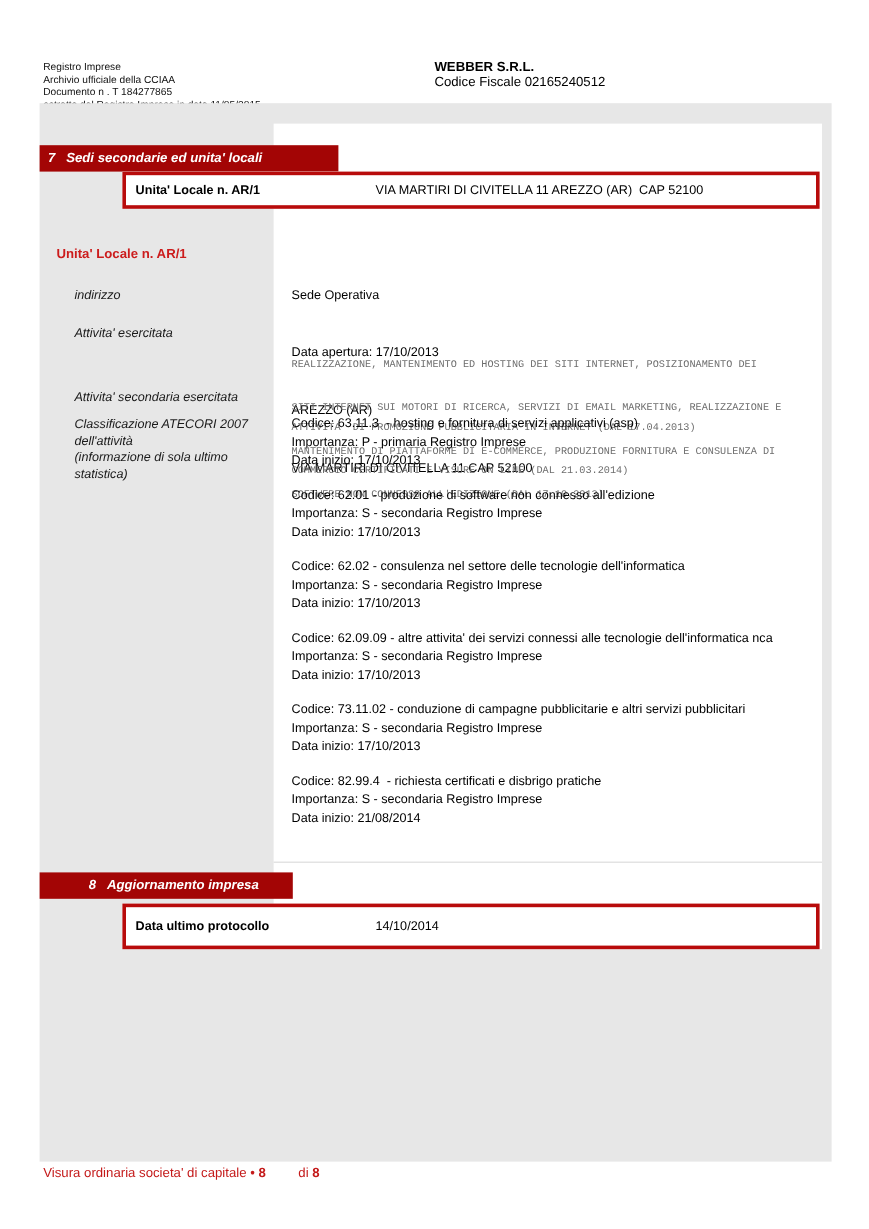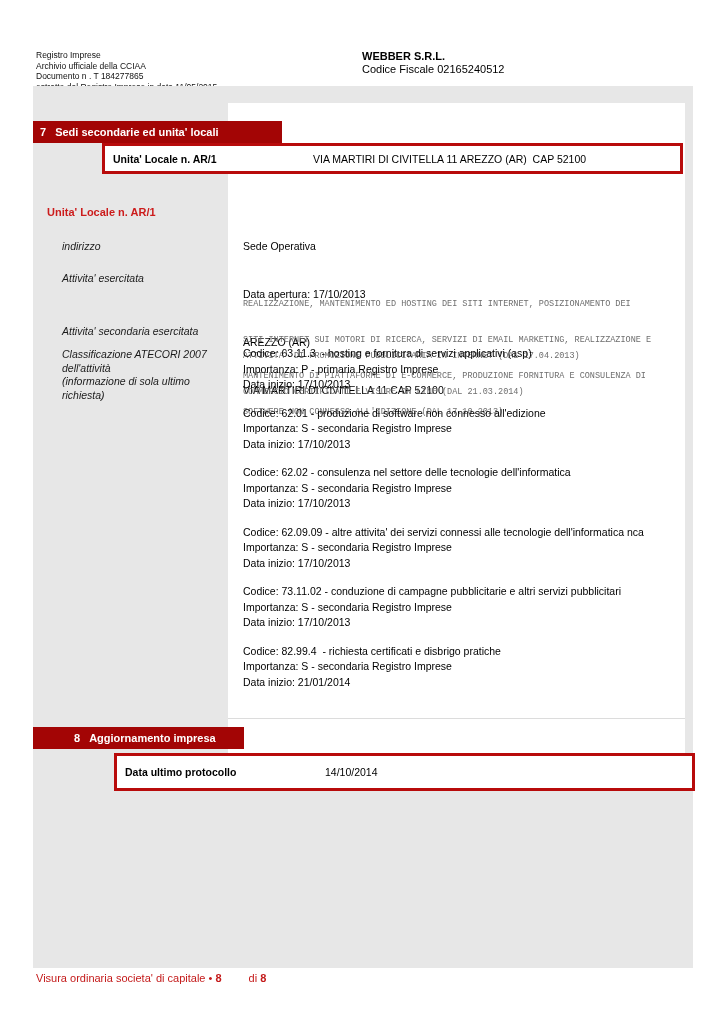--- a/index.html
+++ b/index.html
@@ -14,32 +14,32 @@
   }
   .company-block { position:absolute; left:362px; top:50px; font-size:11px; line-height:13px; }
   .company-name { font-weight:bold; }
   
   .gray-bg { position:absolute; left:33px; top:86px; width:660px; height:882px; background:#e7e7e7; }
   .white-panel { position:absolute; left:228px; top:103px; width:457px; height:688px; background:#ffffff; }
   .panel-divider { position:absolute; left:228px; top:718px; width:457px; height:1px; background:#dcdcdc; }
   
   .sec-bar {
     position:absolute; height:22px; background:#a30505; color:#fff;
-    font-size:11px; font-weight:bold; line-height:22px; padding-left:7px; box-sizing:border-box;
+    font-size:11px; font-weight:bold; line-height:22px; padding-left:7px; box-sizing:border-box;font-style:italic;
   }
   .sec-bar .sec-num { margin-right:9px; }
   .bar-7 { left:33px; top:121px; width:249px; }
   .bar-8 { left:33px; top:727px; width:211px;padding-left:41px; }
   
   .red-box {
     position:absolute; left:102px; width:581px; background:#fff;
     border:3px solid #b80b0b; box-sizing:border-box;
   }
   .box-7 { top:143px; height:31px; }
-  .box-8 { top:753px; height:38px;margin-left:12px; }
+  .box-8 { top:753px; height:38px; }
   .red-box .box-label { position:absolute; left:8px; top:50%; transform:translateY(-50%); font-size:10.5px; font-weight:bold; white-space:pre; }
   .red-box .box-value { position:absolute; left:208px; top:50%; transform:translateY(-50%); font-size:10.5px; white-space:pre-wrap; }
   
   .lbl { position:absolute; left:47px; font-size:10.5px; }
   .lbl-red { color:#cc1c1c; font-weight:bold; font-size:11px; }
   .lbl-it { font-style:italic; color:#1a1a1a;margin-left:15px; }
   .lbl-multi div { line-height:13.5px; }
   
   .val { position:absolute; left:243px; font-size:10.5px; line-height:16px; white-space:pre-wrap; }
   .mono { position:absolute; left:243px; font-family:"Liberation Mono","DejaVu Sans Mono",monospace;
@@ -82,21 +82,21 @@
   </div>
 
   <div class="lbl lbl-red" style="top:206px;">Unita' Locale n. AR/1</div>
   <div class="lbl lbl-it" style="top:240px;">indirizzo</div>
   <div class="lbl lbl-it" style="top:272px;">Attivita' esercitata</div>
   <div class="lbl lbl-it" style="top:325px;">Attivita' secondaria esercitata</div>
   <div class="lbl lbl-it lbl-multi" style="top:348px;">
     <div>Classificazione ATECORI 2007</div>
     <div>dell'attività</div>
     <div>(informazione di sola ultimo</div>
-    <div>richiesta)</div>
+    <div>statistica)</div>
   </div>
 
   <div class="val" style="top:206px;">
     <div>Sede Operativa</div>
     <div>Data apertura: 17/10/2013</div>
     <div>AREZZO (AR)</div>
     <div>VIA MARTIRI DI CIVITELLA 11 CAP 52100</div>
   </div>
 
   <div class="mono" style="top:274px;">
@@ -133,21 +133,21 @@
       <div>Data inizio: 17/10/2013</div>
     </div>
     <div class="cod-block">
       <div>Codice: 73.11.02 - conduzione di campagne pubblicitarie e altri servizi pubblicitari</div>
       <div>Importanza: S - secondaria Registro Imprese</div>
       <div>Data inizio: 17/10/2013</div>
     </div>
     <div class="cod-block">
       <div>Codice: 82.99.4  - richiesta certificati e disbrigo pratiche</div>
       <div>Importanza: S - secondaria Registro Imprese</div>
-      <div>Data inizio: 21/01/2014</div>
+      <div>Data inizio: 21/08/2014</div>
     </div>
   </div>
 
   <div class="sec-bar bar-8">
     <span class="sec-num">8</span><span>Aggiornamento impresa</span>
   </div>
 
   <div class="red-box box-8">
     <span class="box-label">Data ultimo protocollo</span>
     <span class="box-value">14/10/2014</span>

